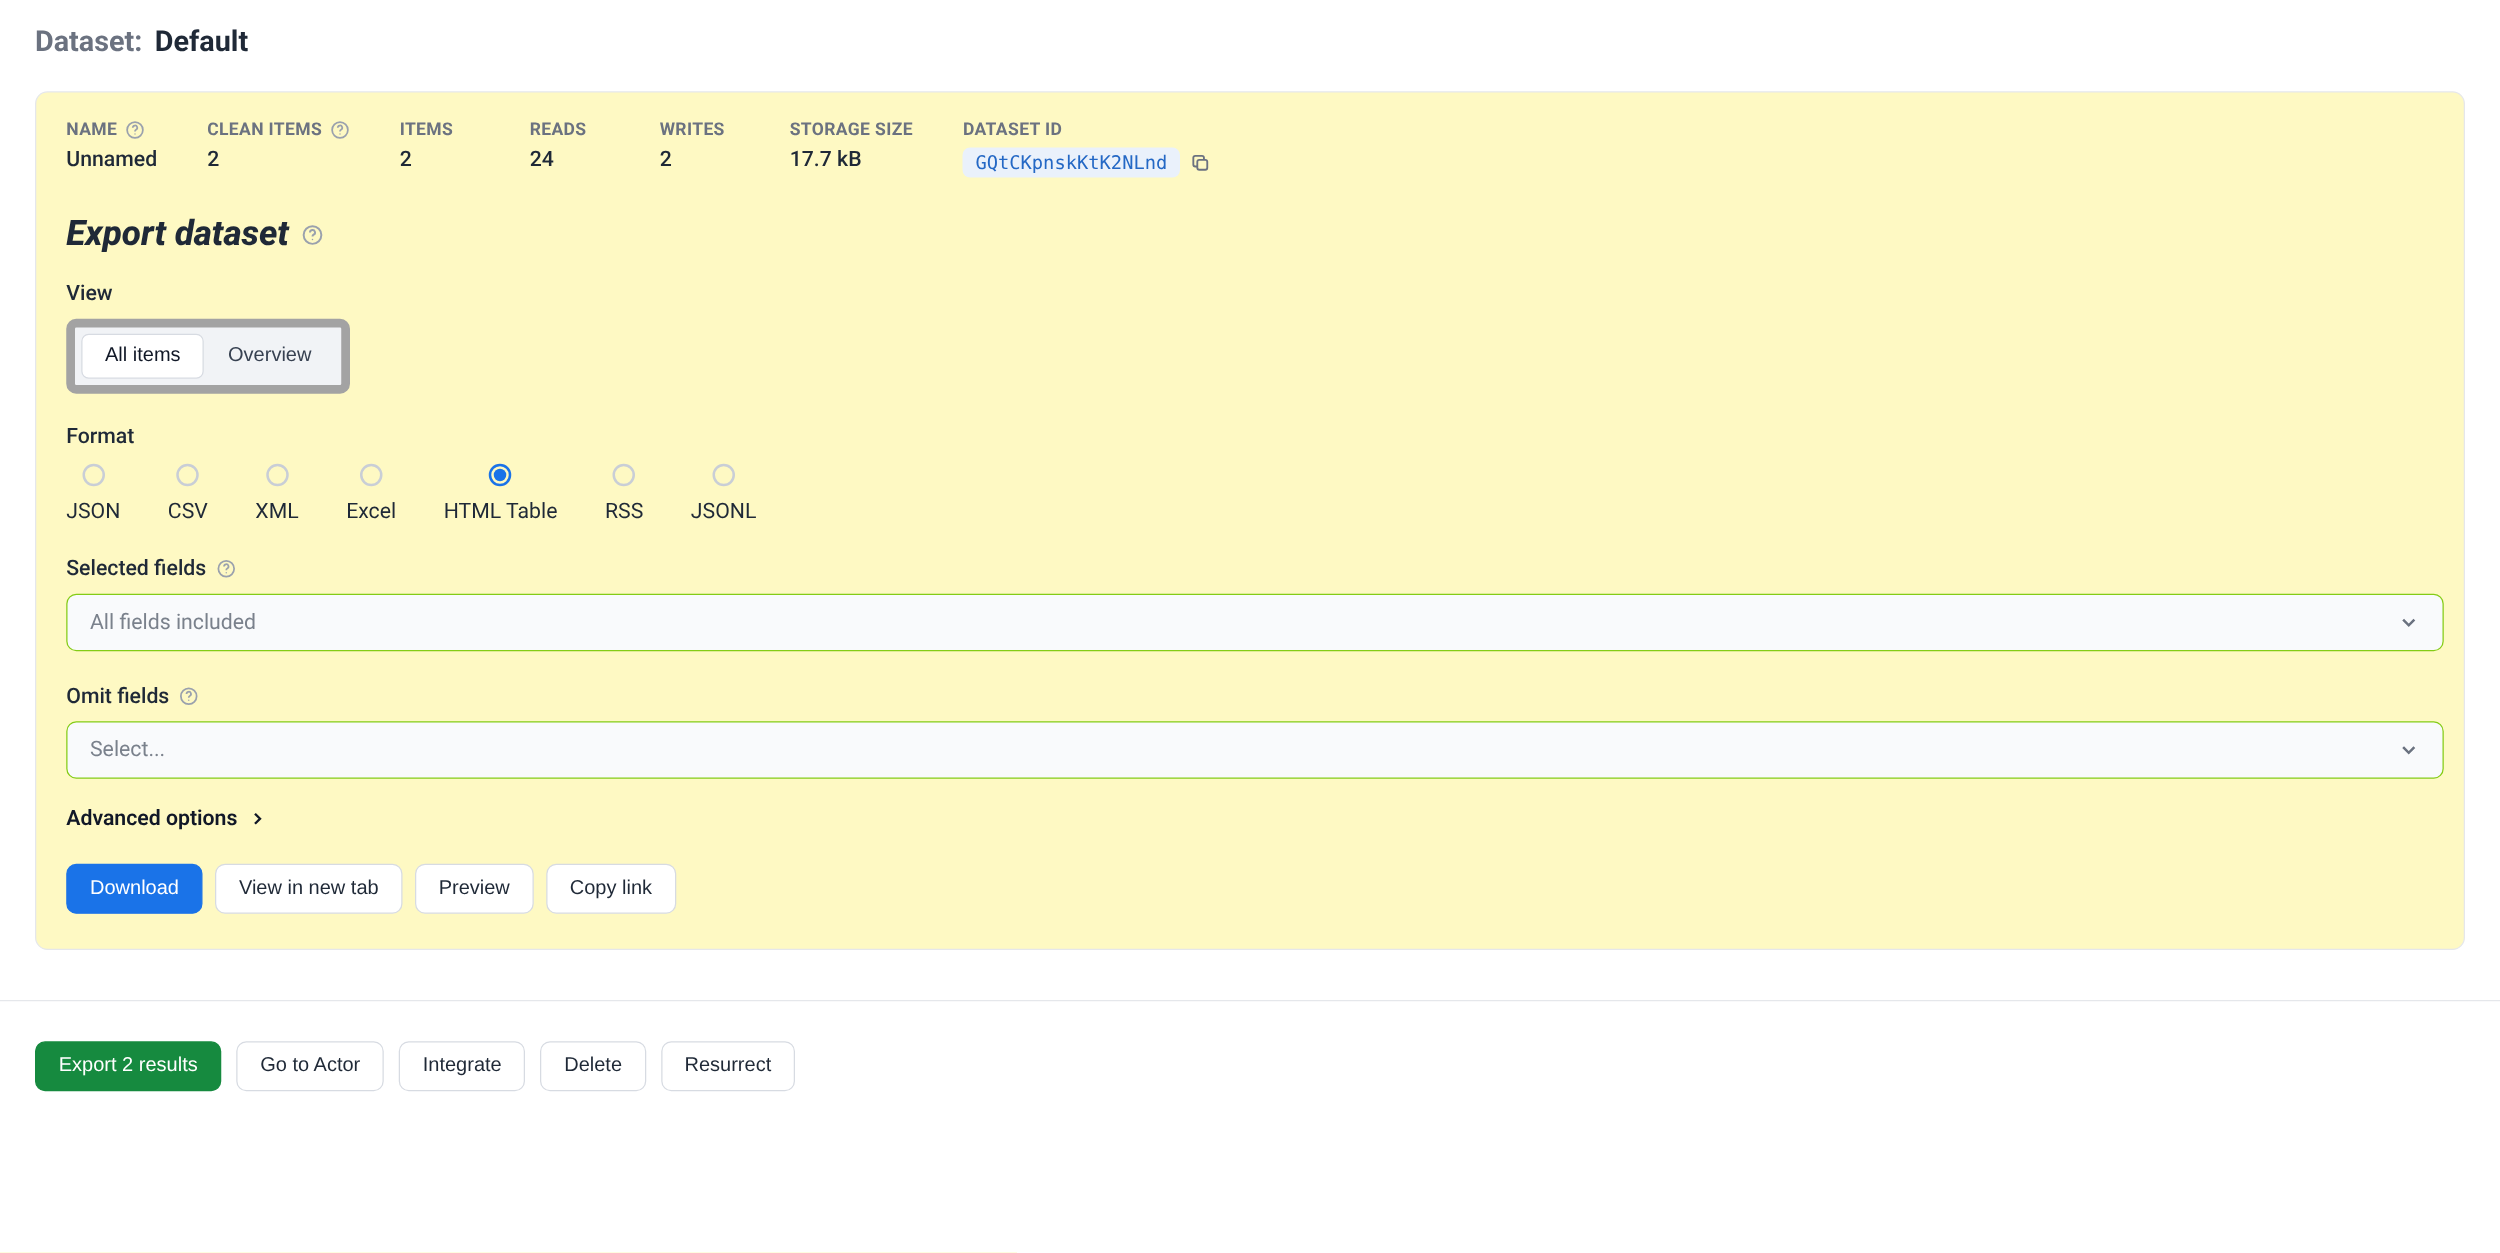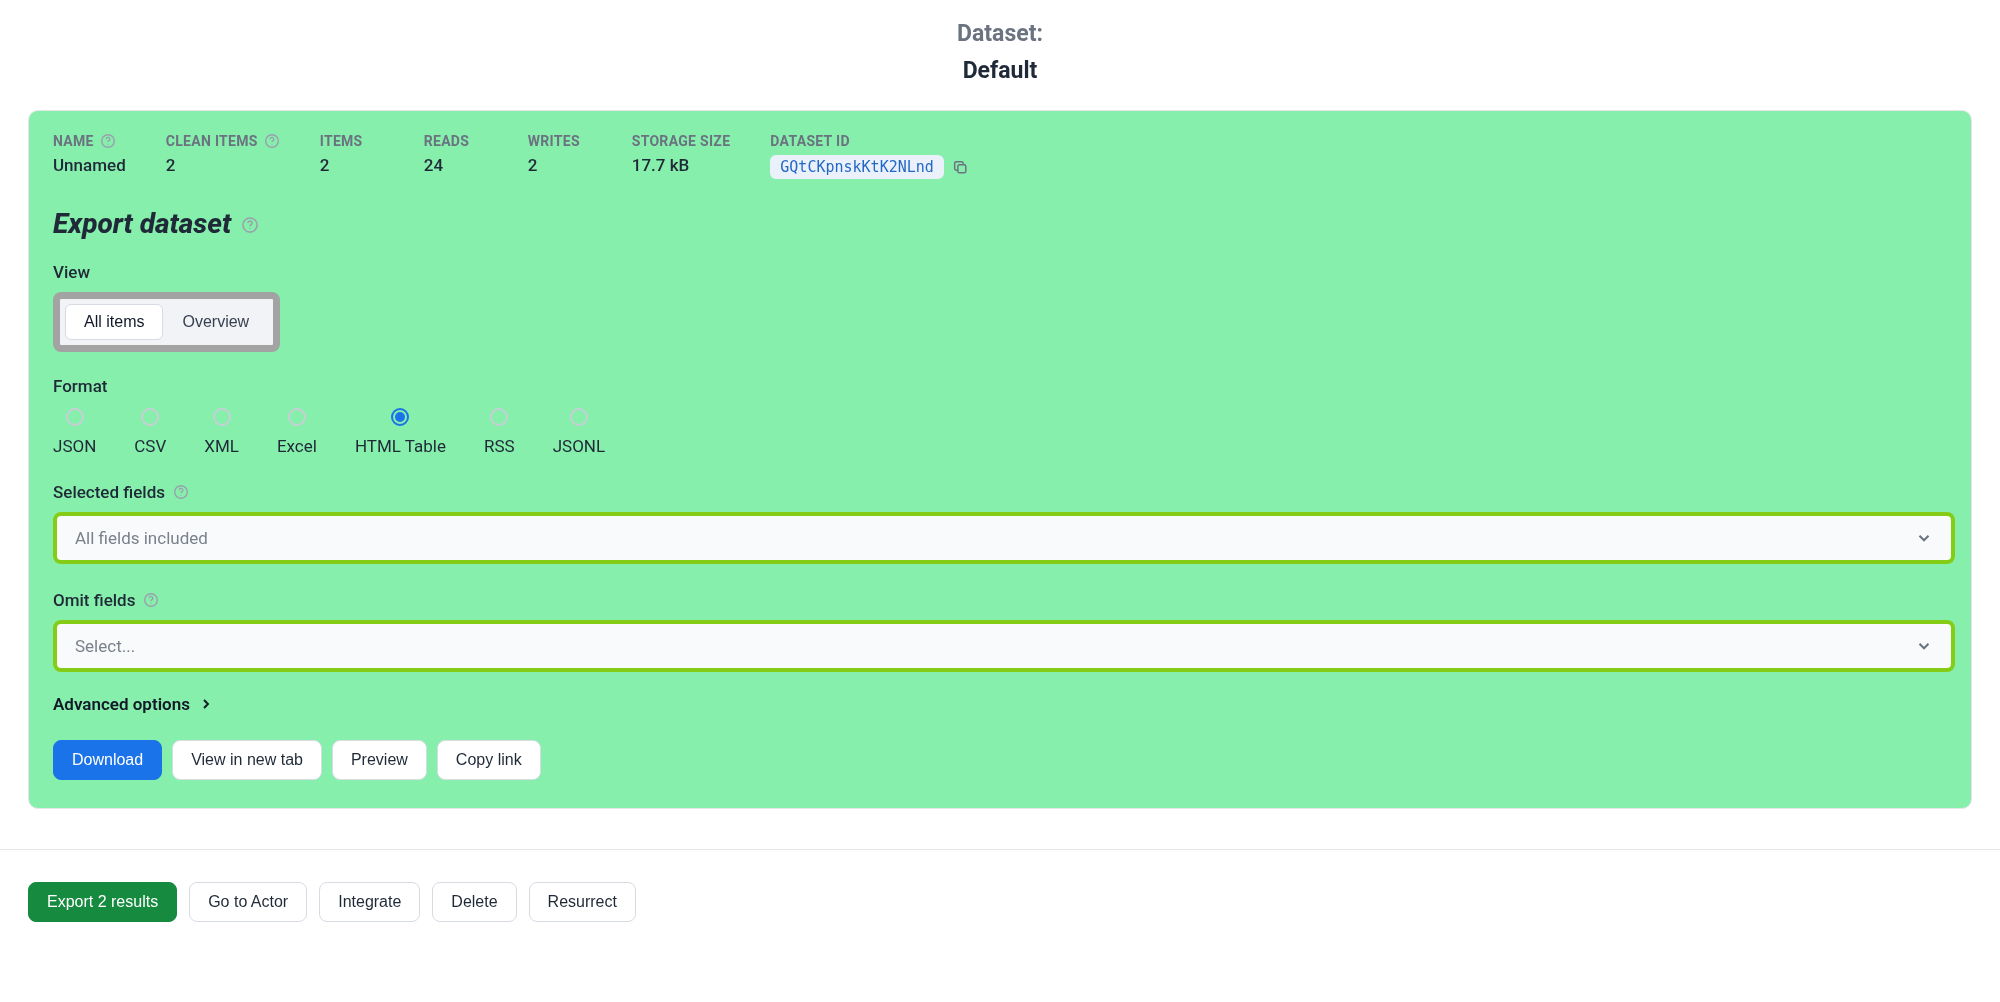--- a/index.html
+++ b/index.html
@@ -6,31 +6,30 @@
   body {
     font-family: -apple-system, BlinkMacSystemFont, "Segoe UI", Roboto, Helvetica, Arial, sans-serif;
     background: #fff;
     color: #171c26;
     font-size: 15px;
   }
   .page { width: 2000px; min-height: 1002px; position: relative; }
   .header-row {
     display: flex; align-items: center; gap: 10px;
     padding: 20px 28px 14px 28px;
-    flex-direction: column;
   }
   .header-label { font-size: 23px; font-weight: 700; color: #6b7280; }
   .header-value { font-size: 23px; font-weight: 700; color: #1f2937; }
 
   .card {
     border: 1px solid #e5e7eb;
     border-radius: 10px;
     margin: 12px 28px 0 28px;
     padding: 22px 16px 28px 24px;
-    background: #86efac;
+    background: #fef9c3;
   }
 
   .stats-row { display: flex; gap: 40px; align-items: flex-start; flex-wrap: wrap; }
   .stat-block { display: flex; flex-direction: column; gap: 6px; min-width: 64px; }
   .stat-label-row { display: flex; align-items: center; gap: 6px; }
   .stat-label {
     font-size: 14px; font-weight: 700; color: #6b7280;
     text-transform: uppercase; letter-spacing: .3px;
   }
   .stat-value { font-size: 17px; font-weight: 500; color: #1f2937; }
@@ -70,21 +69,21 @@
     width: 18px; height: 18px; border-radius: 50%;
     border: 2px solid #c9ced6; display: inline-flex;
     align-items: center; justify-content: center; cursor: pointer;
   }
   .radio-circle.selected { border-color: #1a73e8; }
   .radio-dot { width: 10px; height: 10px; border-radius: 50%; background: #1a73e8; }
   .radio-label { font-size: 17px; color: #1f2937; }
 
   .select-block { margin-top: 26px; }
   .select-box {
-    margin-top: 10px; border: 4px solid #84cc16; background: #f9fafc;
+    margin-top: 10px; border: 1px solid #84cc16; background: #f9fafc;
     border-radius: 8px; padding: 12px 18px; display: flex;
     justify-content: space-between; align-items: center; cursor: pointer; gap: 36px;
   }
   .select-placeholder { color: #7a818c; font-size: 17px; }
   .chevron { color: #6b7280; }
 
   .adv-row { margin-top: 22px; display: flex; align-items: center; gap: 8px; cursor: pointer; }
   .adv-label { font-size: 17px; font-weight: 600; color: #111827; }
 
   .actions-row { margin-top: 26px; display: flex; gap: 10px; }

